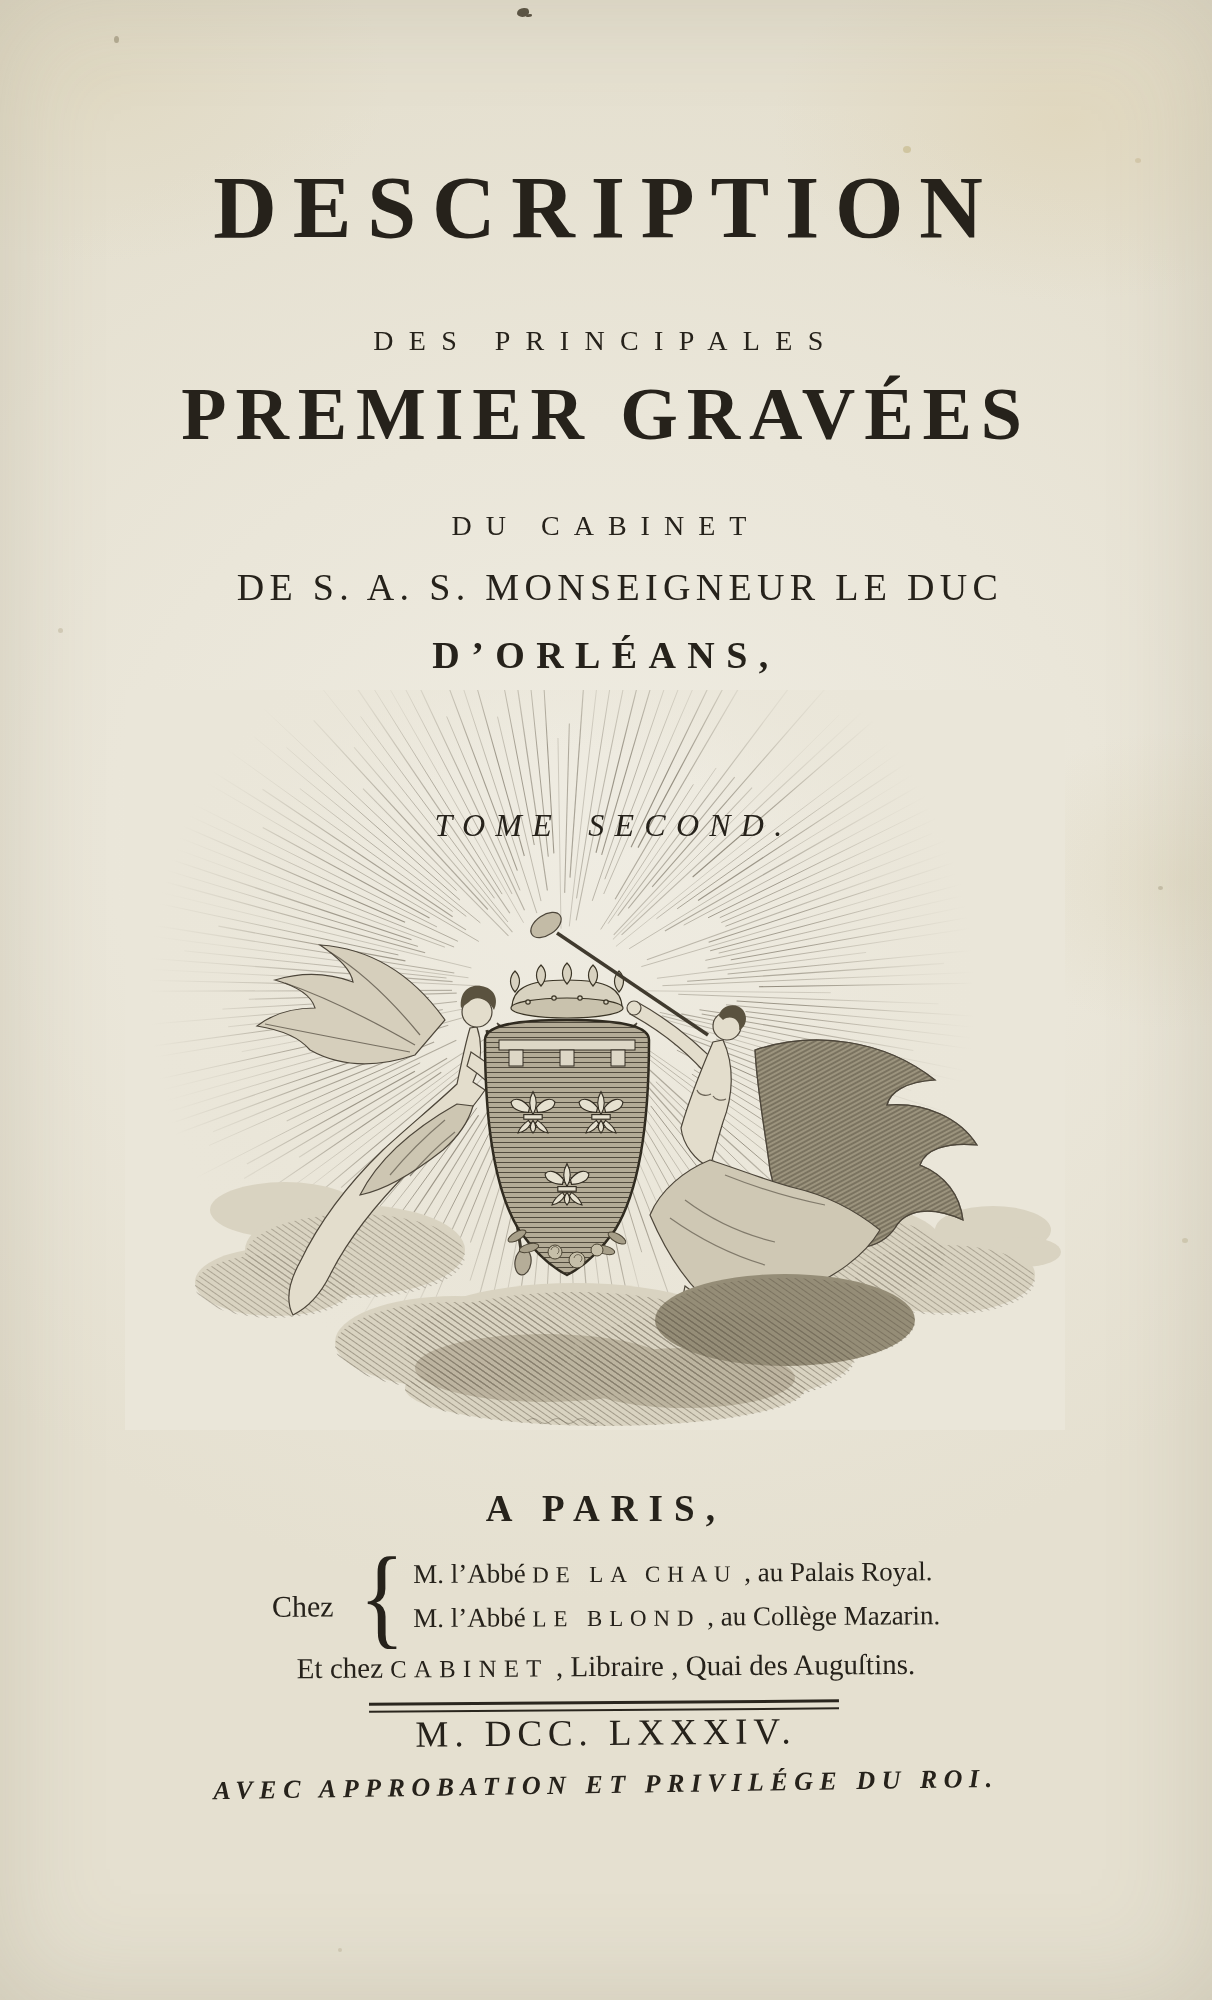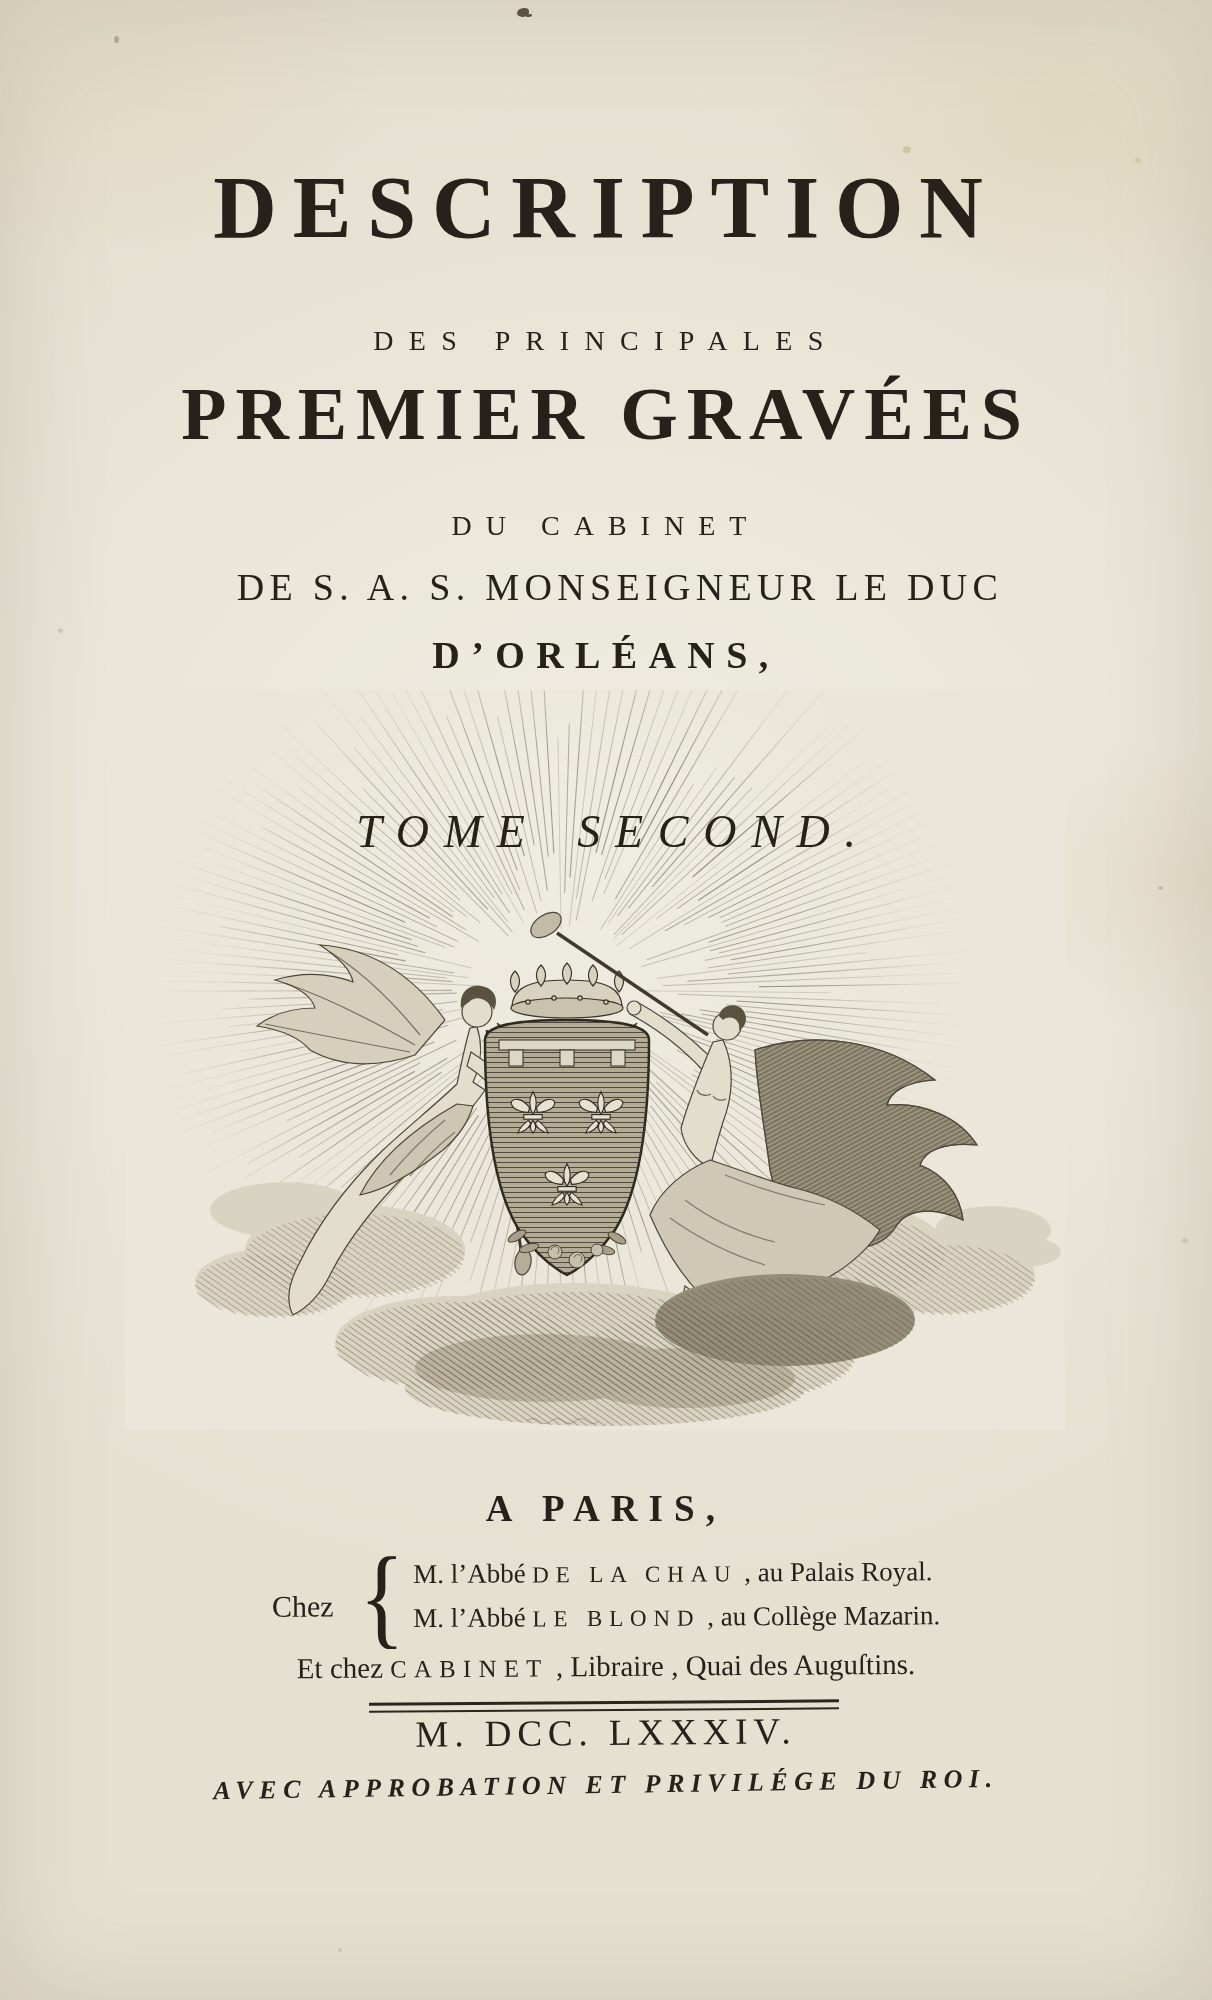--- a/index.html
+++ b/index.html
@@ -15,21 +15,21 @@
   .page::after{content:"";position:absolute;inset:0;pointer-events:none;
     box-shadow:inset 0 0 110px rgba(120,108,78,.20);}
   .tline{position:absolute;left:0;right:0;text-align:center;line-height:1;white-space:nowrap;}
   .t1{top:164px;font-size:88px;font-weight:700;letter-spacing:.18em;text-align:center;}
   .t2{top:327px;font-size:28px;letter-spacing:.55em;}
   .t3{top:377px;font-size:74px;font-weight:700;letter-spacing:.12em;}
   .t4{top:512px;font-size:28px;letter-spacing:.50em;}
   .t5{top:568px;font-size:38px;letter-spacing:.14em;padding-left:28px;}
   .t6{top:636px;font-size:38px;font-weight:700;letter-spacing:.30em;}
   .t7{top:728px;font-size:36px;letter-spacing:.12em;}
-  .t8{top:809px;font-size:46px;font-style:italic;letter-spacing:.32em;word-spacing:.25em;margin-left:15px;}
+  .t8{top:809px;font-size:32px;font-style:italic;letter-spacing:.32em;word-spacing:.25em;margin-left:15px;}
   .city{top:1490px;font-size:37px;letter-spacing:.30em;z-index:3;font-weight:bold;}
   .chez-row{position:absolute;top:1545px;left:0;right:0;display:flex;justify-content:center;
     align-items:center;z-index:3;transform:rotate(-.3deg);}
   .chez-word{font-size:30px;margin-right:22px;position:relative;top:10px;}
   .chez-brace{font-size:112px;font-weight:400;line-height:.9;transform:scaleX(.85);margin-right:4px;}
   .chez-lines{display:flex;flex-direction:column;gap:12px;text-align:left;}
   .seller-line{font-size:27px;line-height:1.2;white-space:nowrap;}
   .sc{font-size:.85em;letter-spacing:.30em;}
   .also{top:1652px;font-size:29px;z-index:3;transform:rotate(-.4deg);}
   .rule{position:absolute;top:1701px;left:50%;width:470px;margin-left:-237px;height:5px;

